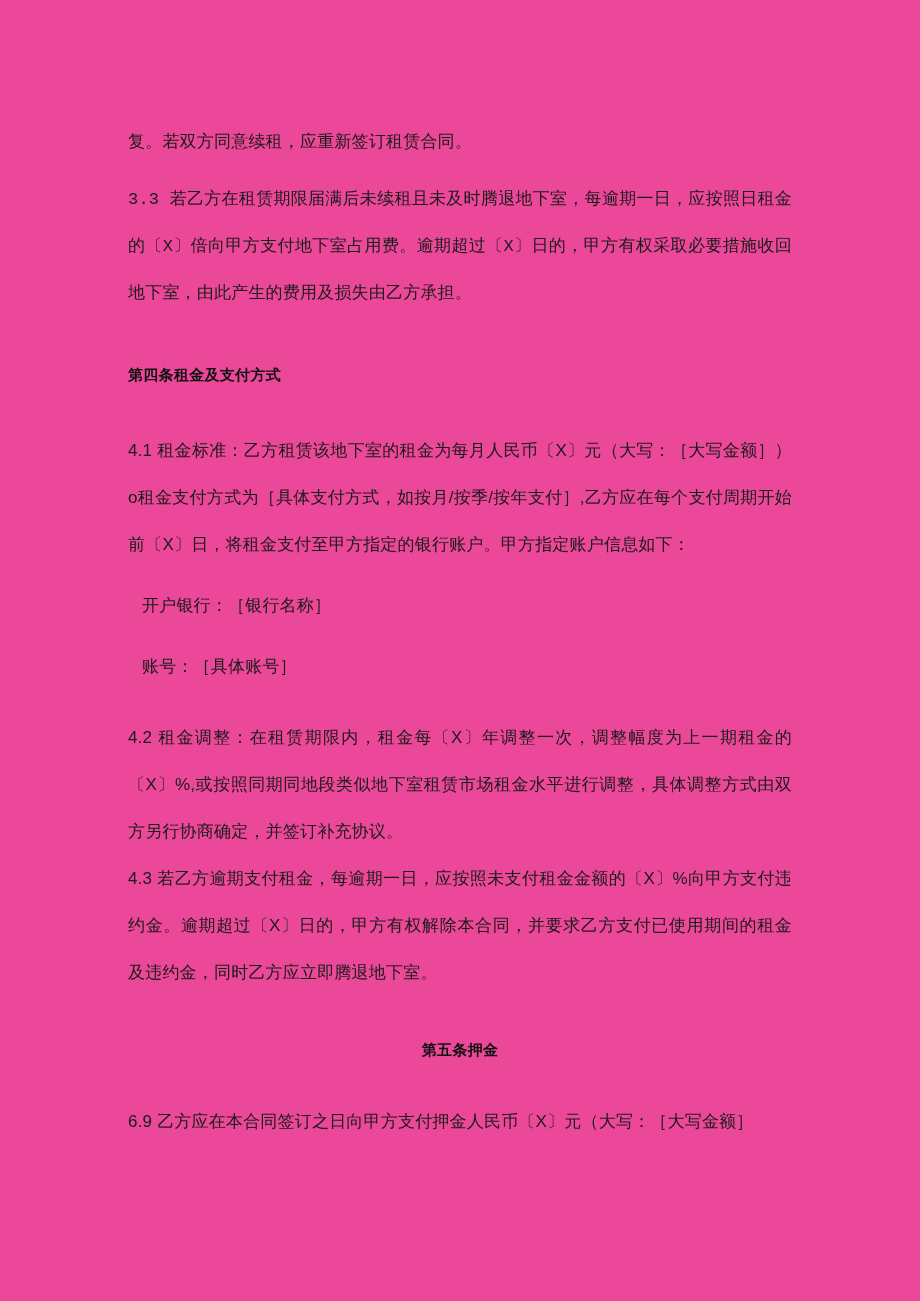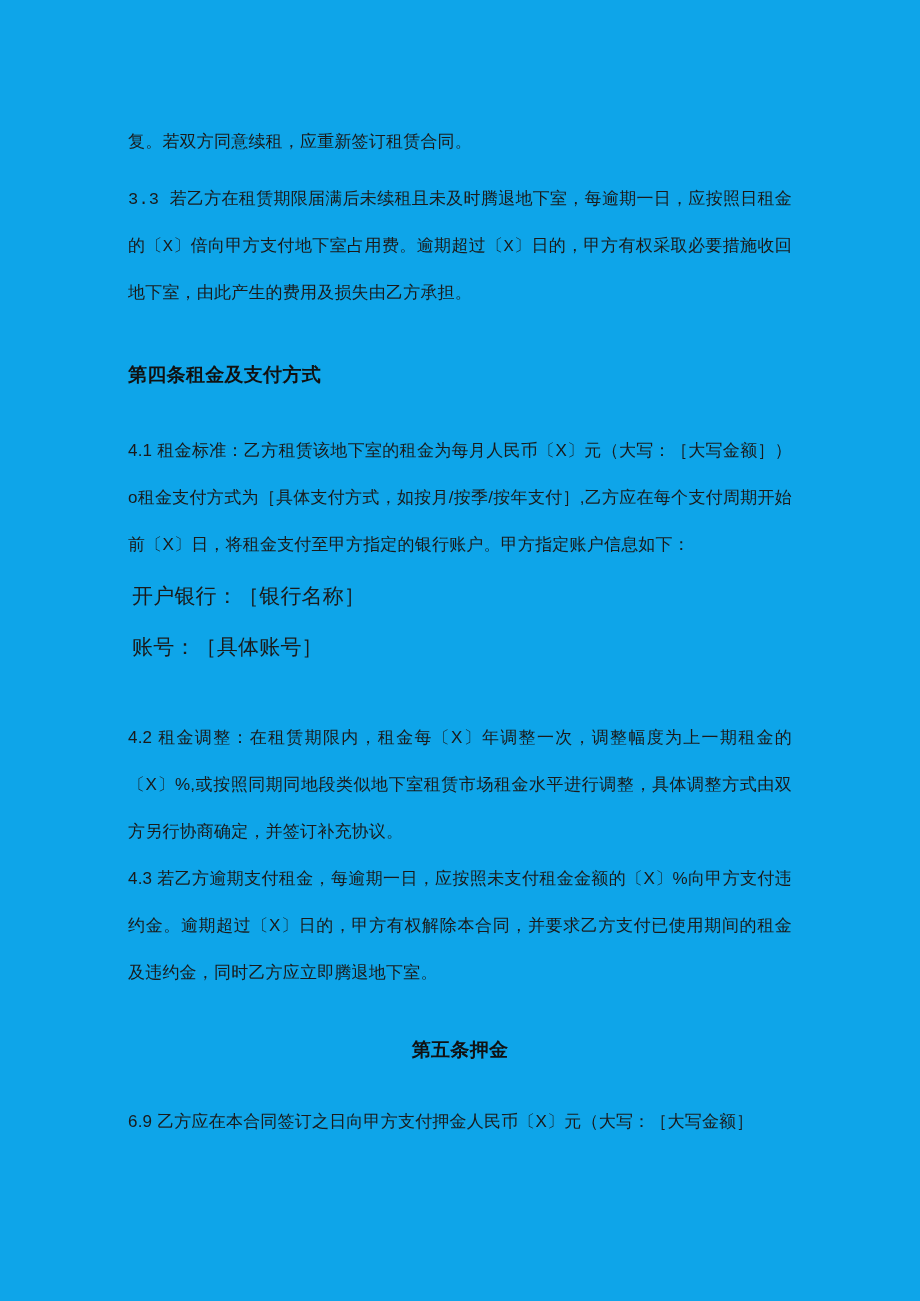--- a/index.html
+++ b/index.html
@@ -9,21 +9,21 @@
   }
   body {
     font-family: "Liberation Sans", "DejaVu Sans", sans-serif;
     color: #1a1a1a;
     -webkit-font-smoothing: antialiased;
   }
   .page {
     position: relative;
     width: 920px;
     height: 1301px;
-    background: #0ea5e9;
+    background: #ec4899;
     overflow: hidden;
     box-sizing: border-box;
   }
   .content {
     position: absolute;
     left: 128px;
     top: 0;
     width: 664px;
   }
   
@@ -31,33 +31,33 @@
     font-size: 17px;
     line-height: 47px;
     color: #1a1a1a;
     text-align: justify;
     text-justify: inter-ideograph;
     margin: 0;
     letter-spacing: 0.2px;
     word-break: break-all;
   }
   .heading {
-    font-size: 19px;
+    font-size: 15px;
     font-weight: bold;
     line-height: 30px;
     color: #111111;
     margin: 0;
     letter-spacing: 0.3px;
   }
   
   .tight-line {
-    font-size: 21px;
+    font-size: 17px;
     line-height: 47px;
     color: #1a1a1a;
-    margin: 4px;
+    margin: 14px;
     white-space: nowrap;
     letter-spacing: 0.2px;
   }
 
   
   .blk-continuation { position: absolute; top: 118px; left: 0; width: 664px; }
   .blk-p33         { position: absolute; top: 176px; left: 0; width: 664px; font-family: Liberation Mono, monospace; }
   .blk-h4          { position: absolute; top: 360px; left: 0; width: 664px; }
   .blk-p41         { position: absolute; top: 427px; left: 0; width: 664px; }
   .blk-bank        { position: absolute; top: 568px; left: 0; width: 664px; }

